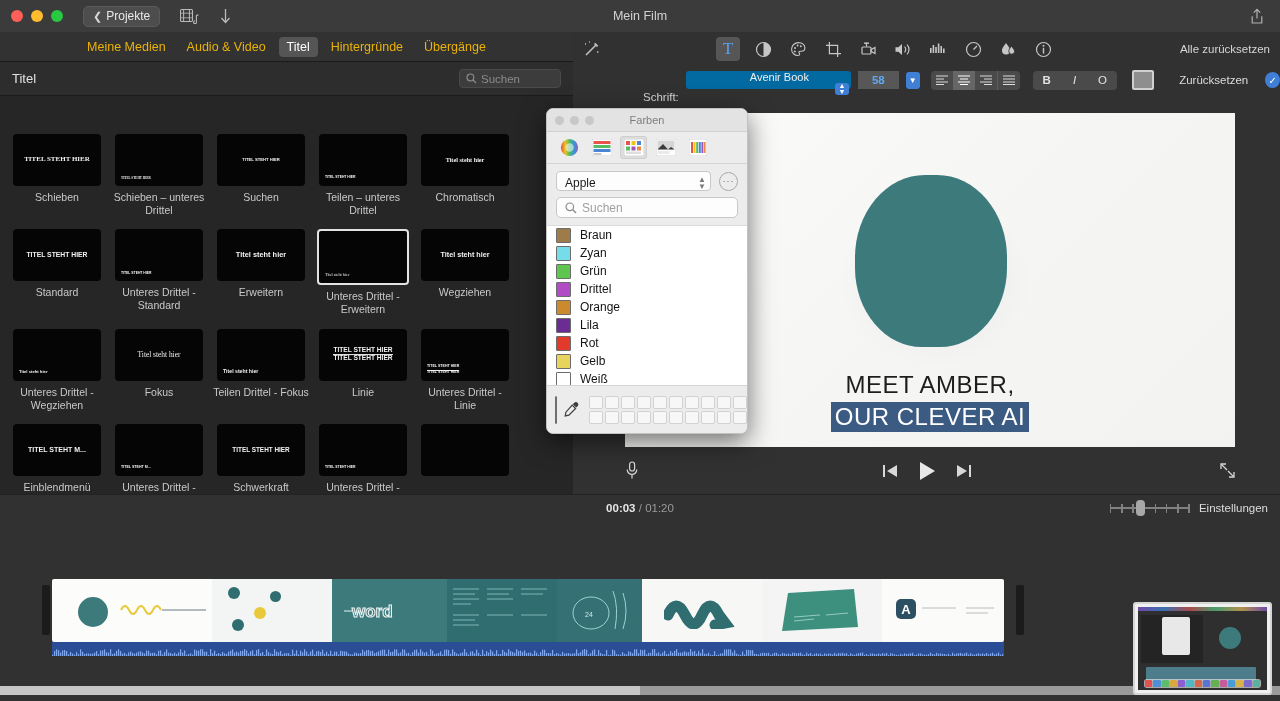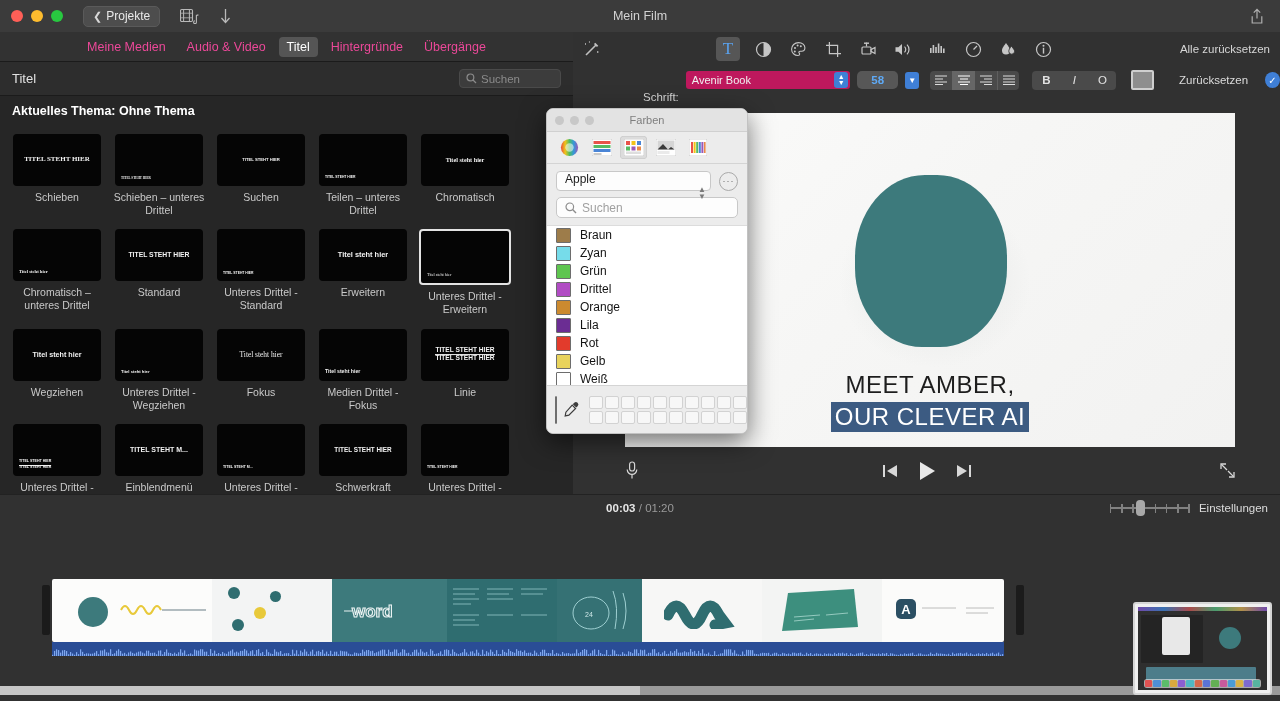--- a/index.html
+++ b/index.html
@@ -45,21 +45,21 @@
   .left-panel {
     position: absolute; left: 0; top: 32px; width: 573px; height: 462px;
     background: #262626;
   }
   .lib-tabs {
     height: 30px; background: #323232;
     display: flex; align-items: center; justify-content: center; gap: 5px;
     border-bottom: 1px solid #1b1b1b;
   }
   .lib-tab {
-    font-size: 12.5px; color: #ec4899; padding: 3px 8px; border-radius: 4px;
+    font-size: 12.5px; color: #eab308; padding: 3px 8px; border-radius: 4px;
   }
   .lib-tab.active { background: #555555; color: #ffffff; }
 
   .lib-header {
     height: 34px; background: #2d2d2d; border-bottom: 1px solid #1b1b1b;
     display: flex; align-items: center; padding: 0 12px;
   }
   .lib-header-title { color: #e2e2e2; font-size: 13px; }
   .search-box {
     margin-left: auto; width: 102px; height: 19px;
@@ -122,32 +122,32 @@
   .ii { width: 24px; height: 24px; display: flex; align-items: center; justify-content: center; color: #c6c6c6; border-radius: 4px; }
   .ii.active { background: #565656; color: #5aa2ee; }
   .reset-all { position: absolute; right: 10px; color: #d6d6d6; font-size: 11.5px; }
 
   .font-bar {
     height: 28px; display: flex; align-items: center; padding-left: 70px; gap: 7px;
     position: relative;
   }
   .font-label { color: #d4d4d4; font-size: 11.5px; margin-top: 34px; }
   .font-select {
-    width: 176px; height: 18px; background: #be185d; border-radius: 3px;
-    display: flex; align-items: center; padding: 0 2px 0 6px;
-    color: #f0f0f0; font-size: 11px; position: relative;
+    width: 176px; height: 18px; background: #0369a1; border-radius: 3px;
+    display: flex; align-items: center; padding: 0 2px 0 24px;
+    color: #f0f0f0; font-size: 11px; position: relative; flex-direction: column;
   }
   .stepper {
     margin-left: auto; width: 14px; height: 16px; background: #3f7fd6;
     border-radius: 3px; display: flex; flex-direction: column;
     align-items: center; justify-content: center; color: #fff;
     font-size: 7px; line-height: 6px;
   }
   .size-field {
-    width: 44px; height: 18px; background: #575757; border-radius: 5px;
+    width: 44px; height: 18px; background: #575757; border-radius: 0;
     color: #5ea9f5; font-size: 11.5px; display: flex; align-items: center;
     justify-content: center; font-weight: bold;
   }
   .size-pop {
     width: 15px; height: 17px; background: #3f7fd6; border-radius: 3px;
     color: #fff; font-size: 8px; display: flex; align-items: center; justify-content: center;
   }
   .seg-group {
     display: flex; background: #4a4a4a; border-radius: 4px; overflow: hidden;
     height: 19px; align-items: center; margin-left: 4px;
@@ -292,22 +292,22 @@
   .cp-tab {
     width: 27px; height: 23px; border-radius: 4px;
     display: flex; align-items: center; justify-content: center;
   }
   .cp-tab.sel { background: #dcdcdc; box-shadow: inset 0 0 0 0.5px #c4c4c4; }
   .cp-row {
     display: flex; align-items: center; gap: 8px; padding: 7px 9px 0 9px;
   }
   .cp-dd {
     width: 155px; height: 20px; background: #fdfdfd; border: 0.5px solid #c8c8c8;
-    border-radius: 4px; display: flex; align-items: flex-start; padding: 0 4px 0 8px;
-    font-size: 12px; color: #1b1b1b; flex-direction: column;
+    border-radius: 4px; display: flex; align-items: flex-end; padding: 0 4px 0 8px;
+    font-size: 12px; color: #1b1b1b;
   }
   .cp-dd-arrows { margin-left: auto; color: #7a7a7a; font-size: 8px; line-height: 7px; text-align: center; }
   .cp-more {
     width: 19px; height: 19px; border-radius: 50%; border: 1px solid #a9a9a9;
     color: #666; font-size: 9px; display: flex; align-items: center; justify-content: center;
     letter-spacing: 1px;
   }
   .cp-search {
     margin: 6px 9px 0 9px; height: 21px; background: #fdfdfd;
     border: 0.5px solid #c8c8c8; border-radius: 5px;
@@ -388,21 +388,20 @@
     <div class="lib-header">
       <div class="lib-header-title">Titel</div>
       <div class="search-box">
         <svg width="11" height="11" viewBox="0 0 11 11">
             <circle cx="4.4" cy="4.4" r="3.4" fill="none" stroke="#8b8b8b" stroke-width="1.2"></circle>
             <line x1="7" y1="7" x2="10" y2="10" stroke="#8b8b8b" stroke-width="1.3"></line>
           </svg>
         <span class="ph">Suchen</span>
       </div>
     </div>
-    <div class="theme-row">Aktuelles Thema: Ohne Thema</div>
     <div class="grid-wrap">
       <div class="grid" id="titles-grid">
           <div class="cell">
             <div class="thumb">
               <div class="tt" style="font-size: 7px; font-family: &quot;Liberation Serif&quot;, serif; font-weight: bold; top: 50%; transform: translateY(-50%);">TITEL STEHT HIER</div>
             </div>
             <div class="cell-label">Schieben</div>
           </div>
           <div class="cell">
             <div class="thumb">
@@ -423,26 +422,20 @@
             <div class="cell-label">Teilen – unteres Drittel</div>
           </div>
           <div class="cell">
             <div class="thumb">
               <div class="tt" style="font-size: 6.2px; font-family: &quot;Liberation Serif&quot;, serif; font-weight: bold; top: 50%; transform: translateY(-50%);">Titel steht hier</div>
             </div>
             <div class="cell-label">Chromatisch</div>
           </div>
           <div class="cell">
             <div class="thumb">
-              <div class="tt" style="font-size: 4.6px; font-family: &quot;Liberation Serif&quot;, serif; font-weight: bold; bottom: 6px; left: 6px; right: auto; text-align: left;">Titel steht hier</div>
-            </div>
-            <div class="cell-label">Chromatisch – unteres Drittel</div>
-          </div>
-          <div class="cell">
-            <div class="thumb">
               <div class="tt" style="font-size: 6.8px; font-weight: bold; top: 50%; transform: translateY(-50%);">TITEL STEHT HIER</div>
             </div>
             <div class="cell-label">Standard</div>
           </div>
           <div class="cell">
             <div class="thumb">
               <div class="tt" style="font-size: 3.4px; font-weight: bold; bottom: 6px; left: 6px; right: auto; text-align: left;">TITEL STEHT HIER</div>
             </div>
             <div class="cell-label">Unteres Drittel - Standard</div>
           </div>
@@ -473,21 +466,21 @@
           <div class="cell">
             <div class="thumb">
               <div class="tt" style="font-size: 7.4px; font-family: &quot;Liberation Serif&quot;, serif; top: 50%; transform: translateY(-50%);">Titel steht hier</div>
             </div>
             <div class="cell-label">Fokus</div>
           </div>
           <div class="cell">
             <div class="thumb">
               <div class="tt" style="font-size: 5.2px; font-weight: bold; bottom: 6px; left: 6px; right: auto; text-align: left;">Titel steht hier</div>
             </div>
-            <div class="cell-label">Medien Drittel - Fokus</div>
+            <div class="cell-label">Teilen Drittel - Fokus</div>
           </div>
           <div class="cell">
             <div class="thumb">
               <div class="tt" style="font-size: 6.6px; font-weight: bold; top: 50%; transform: translateY(-50%);"><div style="border-bottom:0.6px solid #f2f2f2;display:inline-block;padding-bottom:1px;">TITEL STEHT HIER</div><div>TITEL STEHT HIER</div></div>
             </div>
             <div class="cell-label">Linie</div>
           </div>
           <div class="cell">
             <div class="thumb">
               <div class="tt" style="font-size: 3.6px; font-weight: bold; bottom: 6px; left: 6px; right: auto; text-align: left;"><div style="border-bottom:0.6px solid #f2f2f2;display:inline-block;padding-bottom:1px;">TITEL STEHT HIER</div><div>TITEL STEHT HIER</div></div>

